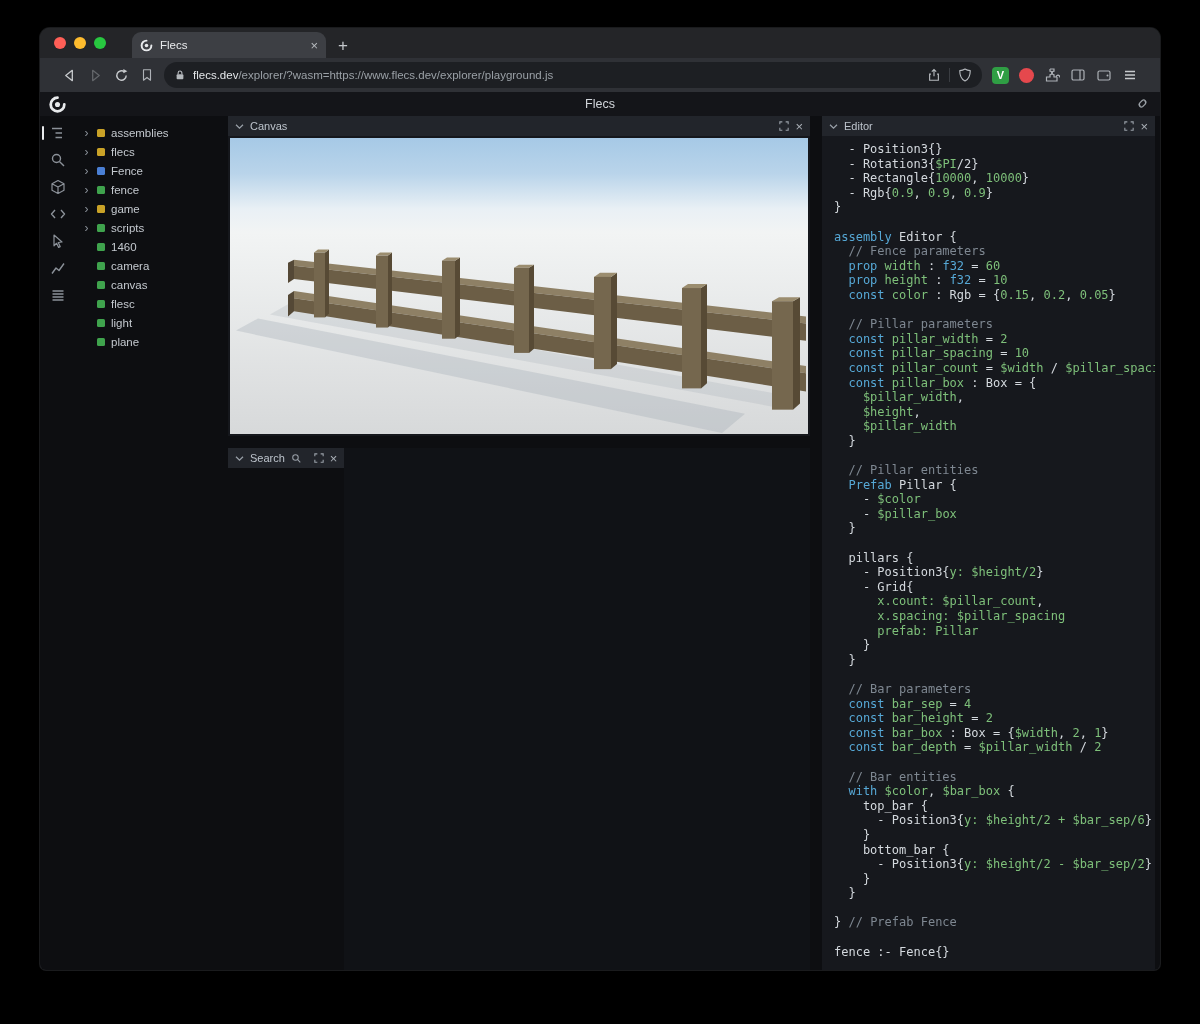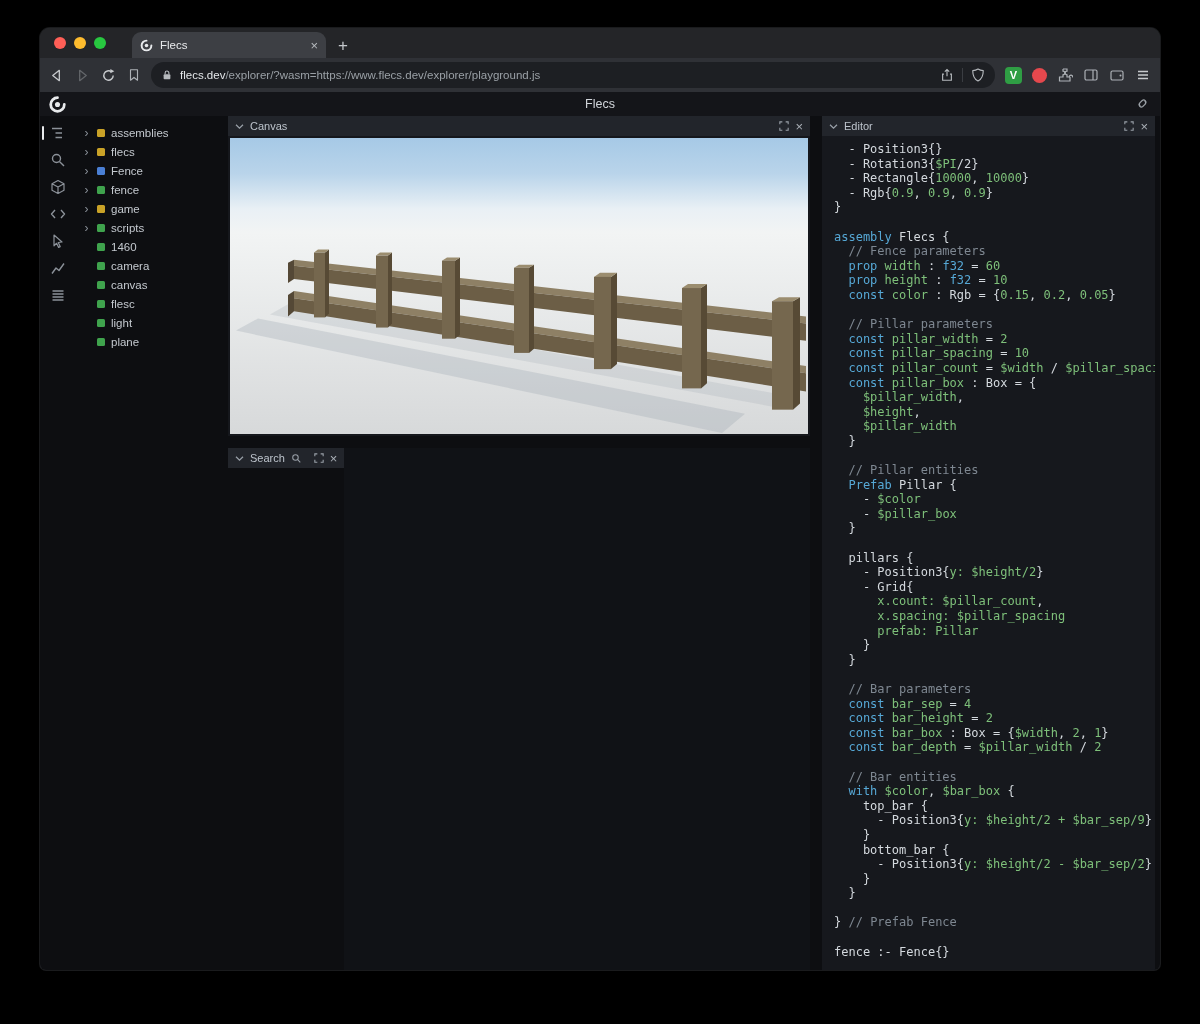--- a/index.html
+++ b/index.html
@@ -17,21 +17,21 @@
   .lights{display:flex;gap:8px;align-items:center;height:30px;padding:0 12px 0 14px;}
   .light{width:12px;height:12px;border-radius:50%;}
   .light.r{background:#ff5f57}.light.y{background:#febc2e}.light.g{background:#28c840}
   .tab{
     width:178px;height:26px;background:#3d3f44;border-radius:9px 9px 0 0;
     display:flex;align-items:center;gap:7px;padding:0 8px;margin-left:14px;
   }
   .tab-title{flex:1;font-size:11.5px;color:#e8eaec;white-space:nowrap;overflow:hidden;}
   .tab-close{color:#b6babe;font-size:13px;line-height:1;cursor:default;}
   .newtab{color:#c3c7cb;font-size:17px;margin:0 0 4px 12px;line-height:1;}
-  .toolbar{height:34px;background:#2f3136;display:flex;align-items:center;padding:0 7px;gap:8px;}
+  .toolbar{height:34px;background:#2f3136;display:flex;align-items:center;padding:0 20px;gap:8px;}
   .nav-ic{width:18px;height:18px;display:flex;align-items:center;justify-content:center;}
   .addressbar{
     flex:1;height:26px;background:#1d1f23;border-radius:13px;display:flex;align-items:center;
     padding:0 10px;gap:7px;min-width:0;
   }
   .url{font-size:11.5px;white-space:nowrap;overflow:hidden;text-overflow:ellipsis;min-width:0;flex:1;}
   .url .dom{color:#e3e6e9;}
   .url .path{color:#9aa0a6;}
   .pill-right{display:flex;align-items:center;gap:8px;}
   .pill-sep{width:1px;height:14px;background:#3a3d42;}
@@ -384,21 +384,21 @@
           </svg>
         <span class="ph-x">×</span>
       </div>
       <div class="editor-body">
           <div class="code-line"><span class="tk-p">  - Position3{}</span></div>
           <div class="code-line"><span class="tk-p">  - Rotation3{</span><span class="tk-g">$PI</span><span class="tk-p">/2}</span></div>
           <div class="code-line"><span class="tk-p">  - Rectangle{</span><span class="tk-g">10000</span><span class="tk-p">, </span><span class="tk-g">10000</span><span class="tk-p">}</span></div>
           <div class="code-line"><span class="tk-p">  - Rgb{</span><span class="tk-g">0.9</span><span class="tk-p">, </span><span class="tk-g">0.9</span><span class="tk-p">, </span><span class="tk-g">0.9</span><span class="tk-p">}</span></div>
           <div class="code-line"><span class="tk-p">}</span></div>
           <div class="code-line"></div>
-          <div class="code-line"><span class="tk-k">assembly</span><span class="tk-p"> Flecs {</span></div>
+          <div class="code-line"><span class="tk-k">assembly</span><span class="tk-p"> Editor {</span></div>
           <div class="code-line"><span class="tk-c">  // Fence parameters</span></div>
           <div class="code-line"><span class="tk-k">  prop</span><span class="tk-g"> width</span><span class="tk-p"> : </span><span class="tk-k">f32</span><span class="tk-p"> = </span><span class="tk-g">60</span></div>
           <div class="code-line"><span class="tk-k">  prop</span><span class="tk-g"> height</span><span class="tk-p"> : </span><span class="tk-k">f32</span><span class="tk-p"> = </span><span class="tk-g">10</span></div>
           <div class="code-line"><span class="tk-k">  const</span><span class="tk-g"> color</span><span class="tk-p"> : Rgb = {</span><span class="tk-g">0.15</span><span class="tk-p">, </span><span class="tk-g">0.2</span><span class="tk-p">, </span><span class="tk-g">0.05</span><span class="tk-p">}</span></div>
           <div class="code-line"></div>
           <div class="code-line"><span class="tk-c">  // Pillar parameters</span></div>
           <div class="code-line"><span class="tk-k">  const</span><span class="tk-g"> pillar_width</span><span class="tk-p"> = </span><span class="tk-g">2</span></div>
           <div class="code-line"><span class="tk-k">  const</span><span class="tk-g"> pillar_spacing</span><span class="tk-p"> = </span><span class="tk-g">10</span></div>
           <div class="code-line"><span class="tk-k">  const</span><span class="tk-g"> pillar_count</span><span class="tk-p"> = </span><span class="tk-g">$width</span><span class="tk-p"> / </span><span class="tk-g">$pillar_spacing</span></div>
           <div class="code-line"><span class="tk-k">  const</span><span class="tk-g"> pillar_box</span><span class="tk-p"> : Box = {</span></div>
@@ -424,21 +424,21 @@
           <div class="code-line"></div>
           <div class="code-line"><span class="tk-c">  // Bar parameters</span></div>
           <div class="code-line"><span class="tk-k">  const</span><span class="tk-g"> bar_sep</span><span class="tk-p"> = </span><span class="tk-g">4</span></div>
           <div class="code-line"><span class="tk-k">  const</span><span class="tk-g"> bar_height</span><span class="tk-p"> = </span><span class="tk-g">2</span></div>
           <div class="code-line"><span class="tk-k">  const</span><span class="tk-g"> bar_box</span><span class="tk-p"> : Box = {</span><span class="tk-g">$width</span><span class="tk-p">, </span><span class="tk-g">2</span><span class="tk-p">, </span><span class="tk-g">1</span><span class="tk-p">}</span></div>
           <div class="code-line"><span class="tk-k">  const</span><span class="tk-g"> bar_depth</span><span class="tk-p"> = </span><span class="tk-g">$pillar_width</span><span class="tk-p"> / </span><span class="tk-g">2</span></div>
           <div class="code-line"></div>
           <div class="code-line"><span class="tk-c">  // Bar entities</span></div>
           <div class="code-line"><span class="tk-k">  with</span><span class="tk-p"> </span><span class="tk-g">$color</span><span class="tk-p">, </span><span class="tk-g">$bar_box</span><span class="tk-p"> {</span></div>
           <div class="code-line"><span class="tk-p">    top_bar {</span></div>
-          <div class="code-line"><span class="tk-p">      - Position3{</span><span class="tk-g">y: $height/2 + $bar_sep/9</span><span class="tk-p">}</span></div>
+          <div class="code-line"><span class="tk-p">      - Position3{</span><span class="tk-g">y: $height/2 + $bar_sep/6</span><span class="tk-p">}</span></div>
           <div class="code-line"><span class="tk-p">    }</span></div>
           <div class="code-line"><span class="tk-p">    bottom_bar {</span></div>
           <div class="code-line"><span class="tk-p">      - Position3{</span><span class="tk-g">y: $height/2 - $bar_sep/2</span><span class="tk-p">}</span></div>
           <div class="code-line"><span class="tk-p">    }</span></div>
           <div class="code-line"><span class="tk-p">  }</span></div>
           <div class="code-line"></div>
           <div class="code-line"><span class="tk-p">} </span><span class="tk-c">// Prefab Fence</span></div>
           <div class="code-line"></div>
           <div class="code-line"><span class="tk-p">fence :- Fence{}</span></div>
         </div>

